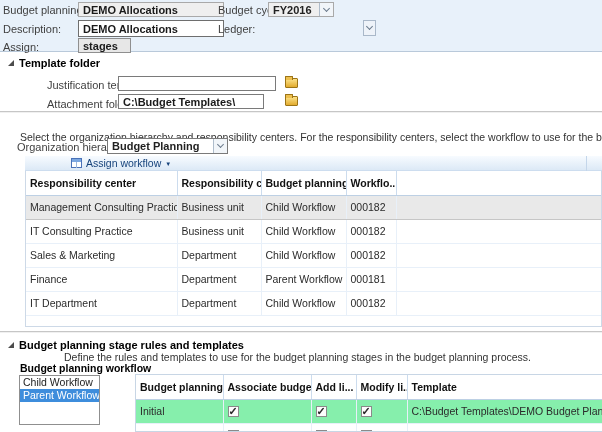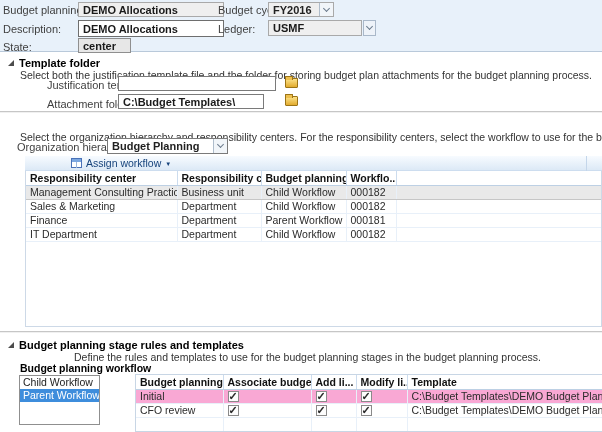--- a/index.html
+++ b/index.html
@@ -49,29 +49,29 @@
   .aw-icon { width:11px; height:10px; border:1px solid #4a72b8; background:#fff; position:relative; }
   .aw-icon::before { content:""; position:absolute; left:0; top:0; width:9px; height:3px; background:#7ba7e0; }
   .aw-icon::after { content:""; position:absolute; left:4px; top:3px; width:1px; height:6px; background:#9cb8dc; }
   .tb-caret { font-size:6px; color:#16437b; margin-top:1px; }
   .tb-divider { position:absolute; left:561px; top:0; width:1px; height:15px; background:#c4d6ea; }
 
   
   .grid-wrap { position:absolute; background:#fff; overflow:hidden; }
   table.grid { border-collapse:collapse; table-layout:fixed; width:100%; }
   table.grid th, table.grid td { font-size:10.5px; font-weight:normal; text-align:left;
-       padding:0 0 0 4px; height:14px; white-space:nowrap; overflow:hidden; }
+       padding:0 0 0 4px; height:24px; white-space:nowrap; overflow:hidden; }
   table.grid th { font-weight:bold; color:#111; border-right:1px solid #ccdcee; border-bottom:1px solid #bdd0e4; }
   table.grid td { color:#2b2b2b; border-right:1px solid #e8f0f9; border-bottom:1px solid #e8f0f9; }
   table.grid th:last-child, table.grid td:last-child { border-right:none; }
   tr.selected td { background:#e9e9e9; border-bottom:1px solid #c6c6c6; }
   .wrap1 { left:25px; top:171px; width:577px; height:156px; border:1px solid #cdd9e7; border-top:none; }
   .wrap2 { left:135px; top:374px; width:467px; height:58px; border:1px solid #c8d6e5; border-right:none; }
   .wrap2 th { height:15px; }
-  tr.selected2 td { background:#f9a8d4; }
+  tr.selected2 td { background:#86efac; }
   td.linkcell { color:#4b86bd; }
   td.tplcell { color:#333; }
   td.cbcell { text-align:center; padding-left:0; }
   .cb { display:inline-block; width:11px; height:11px; border:1px solid #8a8a8a; background:#fdfdfd;
         position:relative; vertical-align:middle; }
   .cb.checked::after { content:"\2713"; position:absolute; left:0px; top:-2.5px; font-size:11px; font-weight:bold; color:#2b2b2b; }
 
   
   .listbox { position:absolute; left:19px; top:375px; width:81px; height:50px;
              border:1px solid #8f8f8f; background:#fff; overflow:hidden; }
@@ -96,38 +96,34 @@
       <span class="combo-btn">
           <i class="chev"></i>
         </span>
     </div>
 
     <span class="lbl" style="left:3px; top:23px;">Description:</span>
     <div class="fld white" style="left:78px; top:20px; width:146px; height:17px;">
       <span>DEMO Allocations</span>
     </div>
     <span class="lbl" style="left:218px; top:23px;">Ledger:</span>
-    <div class="fld gray" style="left:268px; top:20px; width:94px; height:16px;">
-      <span>USMF</span>
-    </div>
     <div class="drop-btn" style="left:363px; top:20px; height:16px;">
         <i class="chev"></i>
       </div>
 
-    <span class="lbl" style="left:3px; top:41px;">State:</span>
+    <span class="lbl" style="left:3px; top:41px;">Assign:</span>
     <div class="fld state" style="left:78px; top:38px; width:53px; height:15px;">
-      <span>center</span>
+      <span>stages</span>
     </div>
   </div>
 
   <div class="sect-header" style="left:8px; top:57px;">
     <span class="expander"></span>
     <span class="sect-title">Template folder</span>
   </div>
-  <span class="sect-desc" style="left:20px; top:69px;">Select both the justification template file and the folder for storing budget plan attachments for the budget planning process.</span>
   <span class="lbl" style="left:47px; top:79px; position:absolute;">Justification template:</span>
   <div class="fld white" style="left:118px; top:76px; width:158px; height:15px; font-weight:normal; border-color:#7a7a7a;">
     <span></span>
   </div>
   <span class="folder-icon" style="left:285px; top:78px;"></span>
   <span class="lbl" style="left:47px; top:98px; position:absolute;">Attachment folder:</span>
   <div class="fld white" style="left:118px; top:94px; width:146px; height:15px; border-color:#7a7a7a;">
     <span>C:\Budget Templates\</span>
   </div>
   <span class="folder-icon" style="left:285px; top:96px;"></span>
@@ -169,20 +165,27 @@
         <th></th>
       </tr>
       <tr class="selected">
         <td>Management Consulting Practice</td>
         <td>Business unit</td>
         <td>Child Workflow</td>
         <td>000182</td>
             <td></td>
       </tr>
       <tr>
+        <td>IT Consulting Practice</td>
+        <td>Business unit</td>
+        <td>Child Workflow</td>
+        <td>000182</td>
+            <td></td>
+      </tr>
+      <tr>
         <td>Sales &amp; Marketing</td>
         <td>Department</td>
         <td>Child Workflow</td>
         <td>000182</td>
             <td></td>
       </tr>
       <tr>
         <td>Finance</td>
         <td>Department</td>
         <td>Parent Workflow</td>
@@ -198,21 +201,21 @@
       </tr>
     </tbody>
       </table>
   </div>
   <div class="separator" style="top:331px;"></div>
 
   <div class="sect-header" style="left:8px; top:339px;">
     <span class="expander"></span>
     <span class="sect-title">Budget planning stage rules and templates</span>
   </div>
-  <span class="sect-desc" style="left:30px; top:351px;padding-left:44px;">Define the rules and templates to use for the budget planning stages in the budget planning process.</span>
+  <span class="sect-desc" style="left:20px; top:351px;padding-left:44px;">Define the rules and templates to use for the budget planning stages in the budget planning process.</span>
   <span class="bold-lbl" style="left:20px; top:362px;">Budget planning workflow</span>
 
   <div class="listbox">
     <div class="li">Child Workflow</div>
     <div class="li selected">Parent Workflow</div>
   </div>
 
   <div class="grid-wrap wrap2">
     <table class="grid">
       <colgroup>

